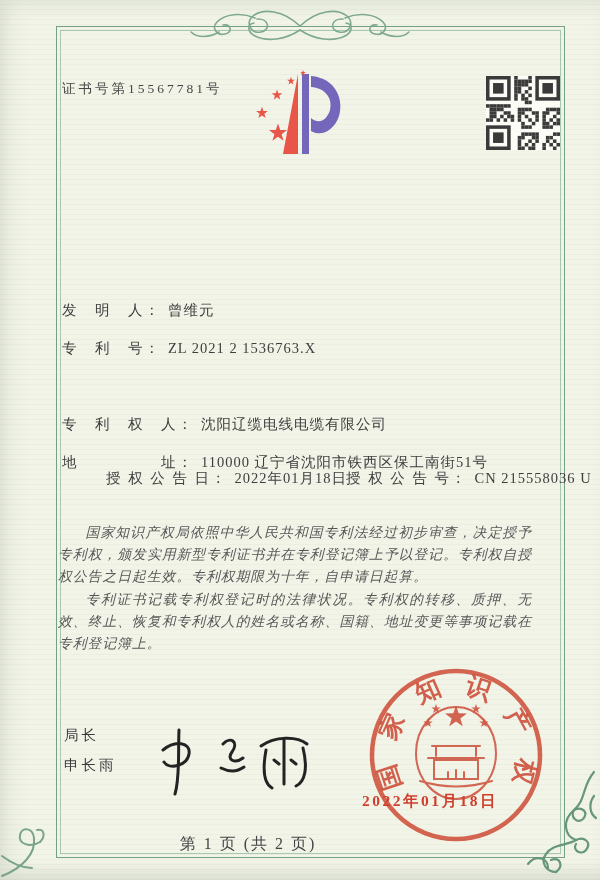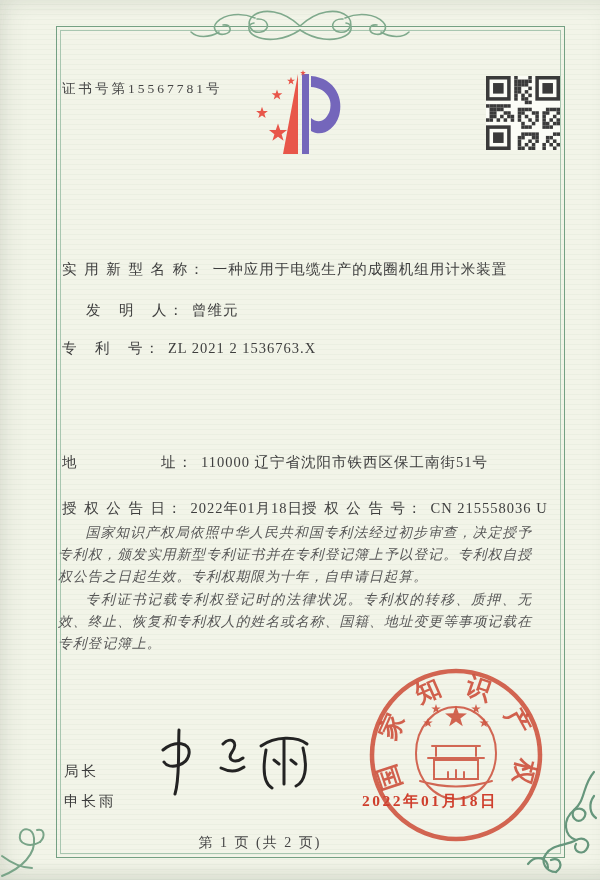--- a/index.html
+++ b/index.html
@@ -31,36 +31,36 @@
   .logo{position:absolute;left:246px;top:66px;}
   .qr{position:absolute;left:486px;top:76px;background:#fbfcf6;}
 
   .title{position:absolute;left:0;top:182px;width:600px;text-align:center;
     font-size:31px;font-weight:600;color:#3c3c3c;letter-spacing:13px;text-indent:13px;}
 
   .field{position:absolute;left:62px;font-size:14.5px;color:#3e3e3e;white-space:nowrap;}
   .flabel{letter-spacing:2px;font-weight:500;}
   .fvalue{letter-spacing:1px;margin-left:7px;}
   .grant-no{position:absolute;left:240px;top:0;}
-  .f-name{top:260px;} .f-inventor{top:301px;margin-left:24px;} .f-patno{top:339px;}
+  .f-name{top:260px;} .f-inventor{top:301px;} .f-patno{top:339px;}
   .f-appdate{top:377px;} .f-patentee{top:415px;} .f-address{top:453px;text-align:center;}
-  .f-grant{top:499px;}
+  .f-grant{top:469px;margin-left:44px;}
 
   .body-text{position:absolute;left:58px;top:522px;width:486px;
     font-size:13.8px;line-height:22px;color:#575757;font-style:italic;letter-spacing:1px;text-align:justify;}
   .body-text p{margin:0 12px 1px 0;text-indent:2em;}
 
-  .sig-block{position:absolute;left:64px;top:756px;font-size:14.5px;color:#3c3c3c;letter-spacing:3px;line-height:30px;font-weight:500;}
+  .sig-block{position:absolute;left:64px;top:720px;font-size:14.5px;color:#3c3c3c;letter-spacing:3px;line-height:30px;font-weight:500;}
   .sig-svg{position:absolute;left:145px;top:720px;}
 
   .seal{position:absolute;left:356px;top:660px;mix-blend-mode:multiply;opacity:.93;}
   .seal-date{position:absolute;left:362px;top:791px;font-size:15.5px;font-weight:700;color:#cf3f2d;letter-spacing:2.5px;white-space:nowrap;}
 
-  .footer{position:absolute;left:16px;top:834px;width:488px;text-align:center;
-    font-size:14px;color:#454545;letter-spacing:2px;}
+  .footer{position:absolute;left:4px;top:834px;width:488px;text-align:center;
+    font-size:16px;color:#454545;letter-spacing:2px;}
 </style>
 </head>
 <body>
 
 <div class="stage">
 
   <div class="border-outer"></div>
   <div class="border-inner"></div>
 
   <svg class="ornament orn-top" width="290" height="44" viewBox="0 0 290 44">
@@ -234,28 +234,28 @@
       <rect x="7.0476190476190474" y="7.0476190476190474" width="10.571428571428571" height="10.571428571428571" fill="#3a3a3a"></rect>
       <rect x="49.33333333333333" y="0" width="24.666666666666664" height="24.666666666666664" fill="#3a3a3a"></rect>
       <rect x="52.857142857142854" y="3.5238095238095237" width="17.61904761904762" height="17.61904761904762" fill="#fbfcf6"></rect>
       <rect x="56.38095238095238" y="7.0476190476190474" width="10.571428571428571" height="10.571428571428571" fill="#3a3a3a"></rect>
       <rect x="0" y="49.33333333333333" width="24.666666666666664" height="24.666666666666664" fill="#3a3a3a"></rect>
       <rect x="3.5238095238095237" y="52.857142857142854" width="17.61904761904762" height="17.61904761904762" fill="#fbfcf6"></rect>
       <rect x="7.0476190476190474" y="56.38095238095238" width="10.571428571428571" height="10.571428571428571" fill="#3a3a3a"></rect>
     </svg>
 
 
-  <div class="field f-name">
-    <span class="flabel">实 用 新 型 名 称：</span><span class="fvalue">一种应用于电缆生产的成圈机组用计米装置</span>
-  </div>
   <div class="field f-inventor">
     <span class="flabel">发　明　人：</span><span class="fvalue">曾维元</span>
   </div>
   <div class="field f-patno">
     <span class="flabel">专　利　号：</span><span class="fvalue">ZL 2021 2 1536763.X</span>
+  </div>
+  <div class="field f-patentee">
+    <span class="flabel">专　利　权　人：</span><span class="fvalue">沈阳辽缆电线电缆有限公司</span>
   </div>
   <div class="field f-address">
     <span class="flabel">地　　　　　址：</span><span class="fvalue">110000 辽宁省沈阳市铁西区保工南街51号</span>
   </div>
   <div class="field f-grant">
     <span class="flabel">授 权 公 告 日：</span><span class="fvalue">2022年01月18日</span>
     <span class="grant-no">
       <span class="flabel">授 权 公 告 号：</span><span class="fvalue">CN 215558036 U</span>
     </span>
   </div>

